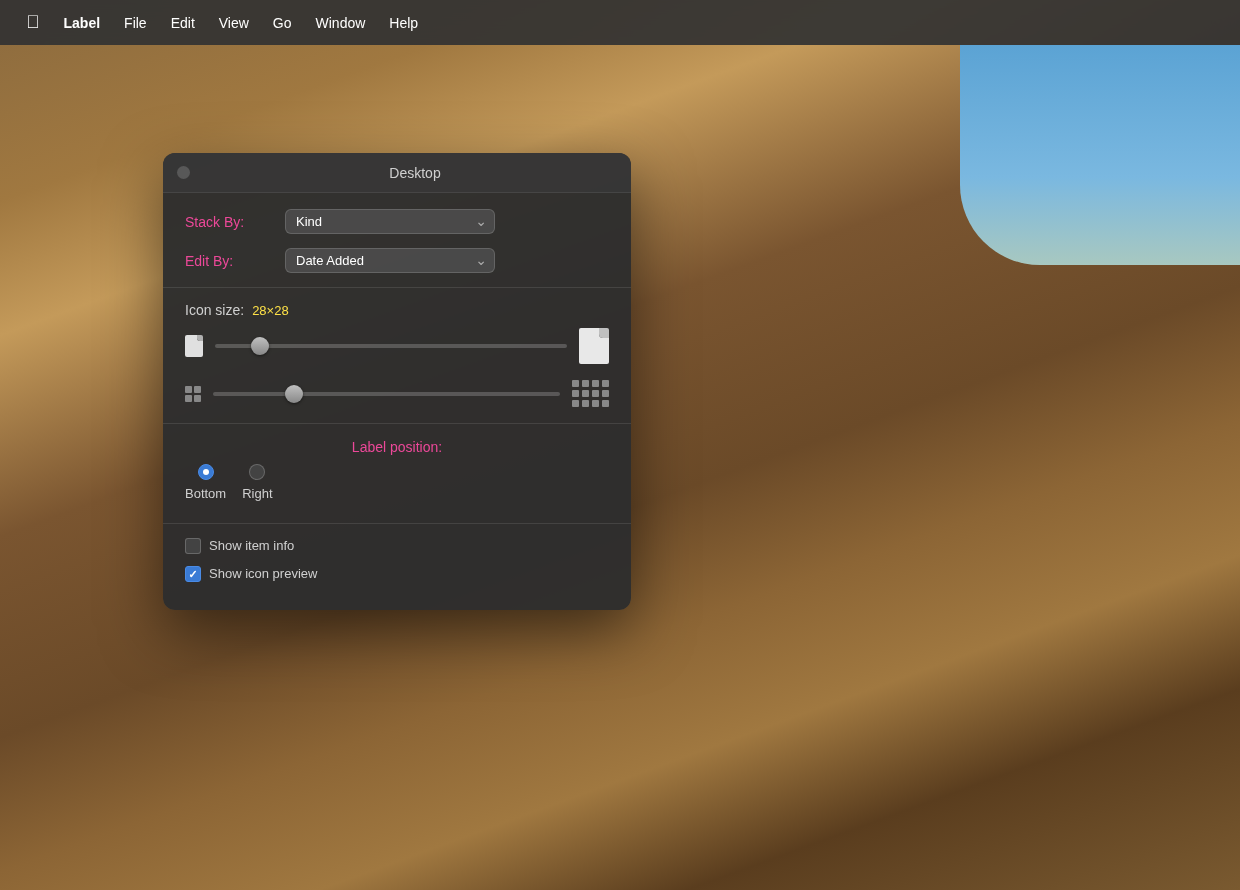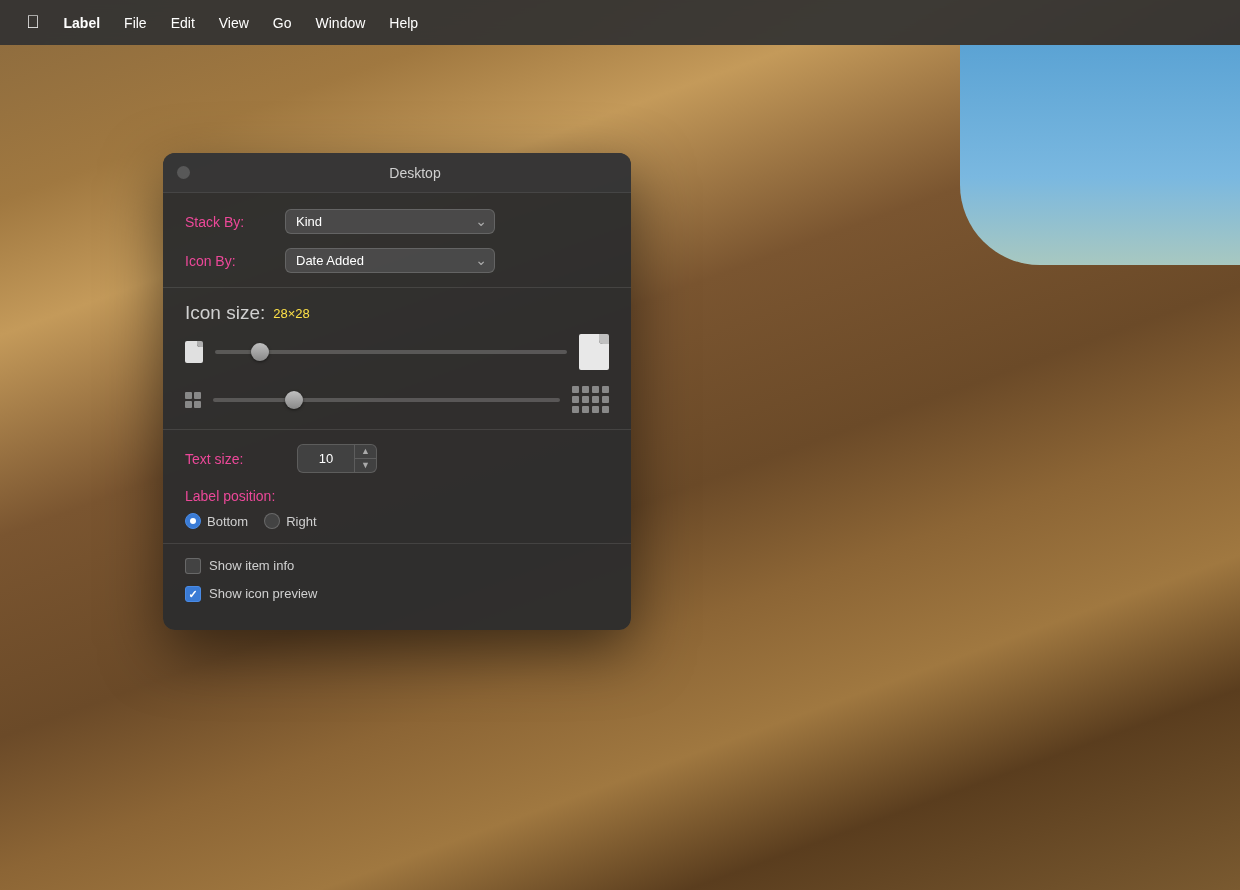--- a/index.html
+++ b/index.html
@@ -172,21 +172,21 @@
 
     .section-header {
       display: flex;
       align-items: center;
       margin-bottom: 10px;
       gap: 8px;
     }
 
     .section-label {
       color: #d0d0d0;
-      font-size: 19px;
+      font-size: 14px;
     }
 
     .section-value {
       color: #fde047;
       font-size: 13px;
     }
 
     .slider-row {
       display: flex;
       align-items: center;
@@ -360,20 +360,21 @@
       align-items: center;
       gap: 16px;
       margin-bottom: 14px;
     }
 
     .radio-option {
       display: flex;
       align-items: center;
       gap: 6px;
       cursor: pointer;
+      flex-direction: column;
     }
 
     .radio-outer {
       width: 16px;
       height: 16px;
       border-radius: 50%;
       background: rgba(70, 70, 70, 0.9);
       border: 1.5px solid rgba(255,255,255,0.2);
       display: flex;
       align-items: center;
@@ -489,21 +490,21 @@
           <option>Date Last Opened</option>
           <option>Date Added</option>
           <option>Date Modified</option>
           <option>Date Created</option>
           <option>Tags</option>
         </select>
       </div>
     </div>
 
     <div class="form-row">
-      <span class="form-label">Icon By:</span>
+      <span class="form-label">Edit By:</span>
       <div class="select-wrapper">
         <select class="macos-select">
           <option>Date Added</option>
           <option>None</option>
           <option>Name</option>
           <option>Kind</option>
           <option>Date Last Opened</option>
           <option>Date Modified</option>
           <option>Date Created</option>
           <option>Size</option>
@@ -547,32 +548,22 @@
           <div class="grid-loose-cell"></div>
           <div class="grid-loose-cell"></div>
           <div class="grid-loose-cell"></div>
           <div class="grid-loose-cell"></div>
         </div>
       </div>
     </div>
 
     <div class="divider2"></div>
 
-    <div class="text-size-row">
-      <span class="form-label">Text size:</span>
-      <div class="stepper">
-        <span class="stepper-value">10</span>
-        <div class="stepper-arrows">
-          <span class="stepper-arrow">▲</span>
-          <span class="stepper-arrow">▼</span>
-        </div>
-      </div>
-    </div>
-
-    <div style="margin-bottom:14px;">
+
+    <div style="margin-bottom:22px;text-align:center;">
       <div style="margin-bottom:8px;">
         <span class="form-label">Label position:</span>
       </div>
       <div class="label-position-row">
         <div class="radio-option">
           <div class="radio-outer selected">
             <div class="radio-inner"></div>
           </div>
           <span class="radio-label">Bottom</span>
         </div>

